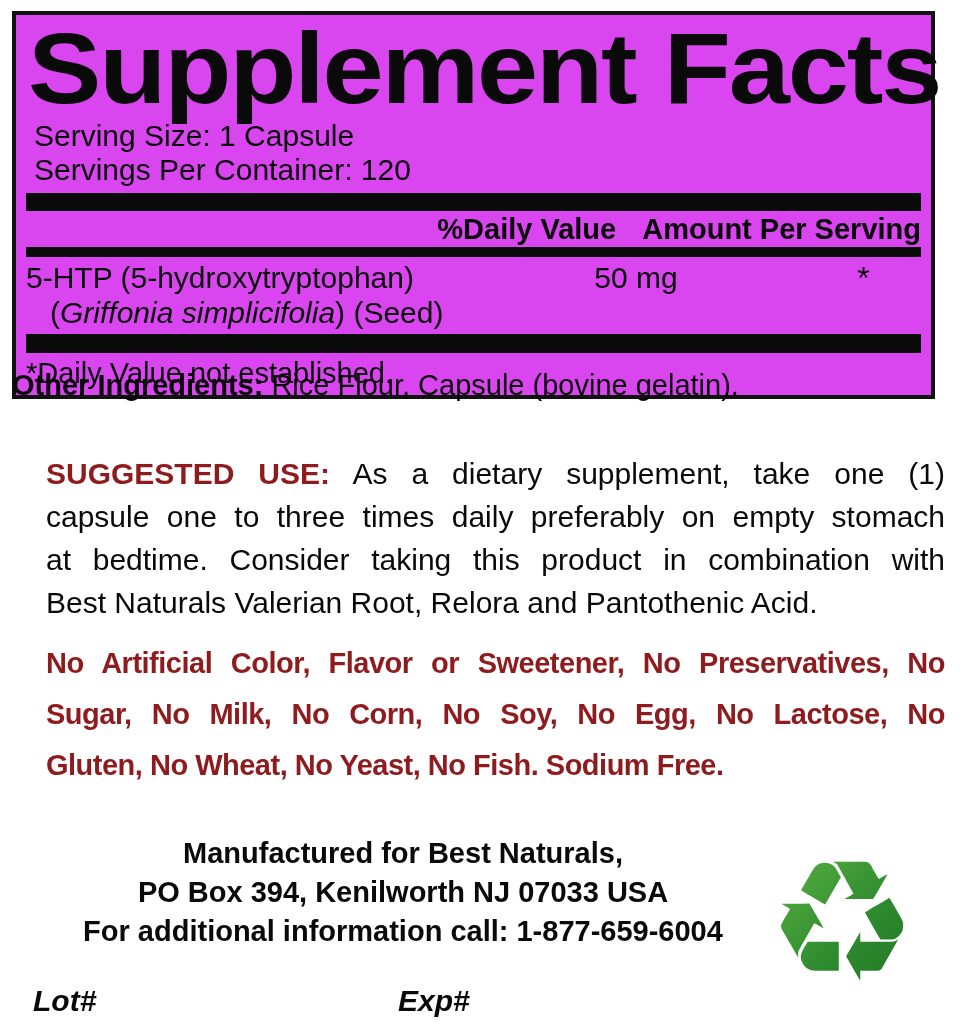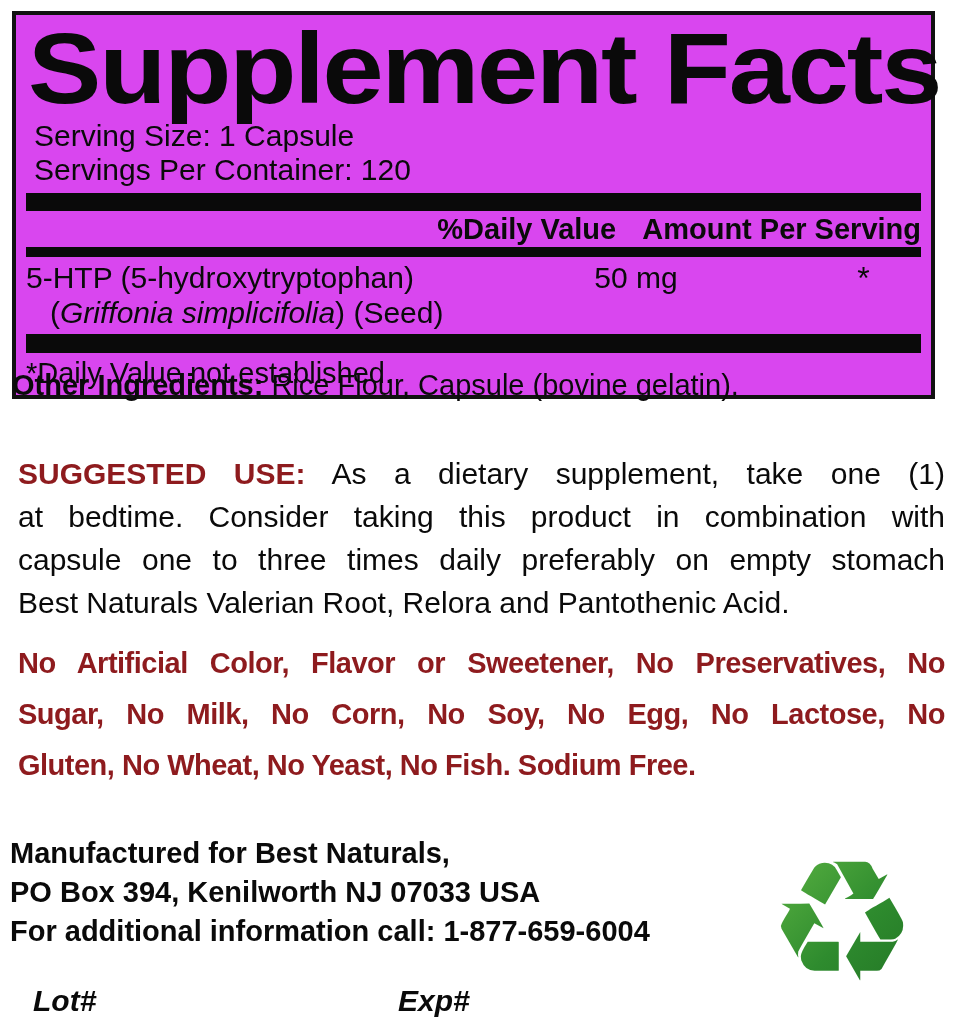--- a/index.html
+++ b/index.html
@@ -47,33 +47,33 @@
   
   .other-ing{
     position:absolute;left:12px;top:368px;width:935px;
     font-size:29px;line-height:34px;
   }
   .other-ing .b{font-weight:bold;}
   .suggested{
     position:absolute;left:18px;top:452px;width:927px;
     font-size:30px;line-height:43px;
   }
-  .jline{text-align:justify;text-align-last:justify;}
+  .jline{text-align:justify;text-align-last:justify;margin-left:28px;}
   .jline.last{text-align:left;text-align-last:left;}
   .red-label{font-weight:bold;color:#8E1B1E;}
   .claims{
     position:absolute;left:18px;top:638px;width:927px;
     font-size:29px;line-height:51px;
     font-weight:bold;
     color:#8E1B1E;letter-spacing:-.5px;
   }
   
   .footer{
     position:absolute;left:10px;top:834px;width:786px;
-    font-weight:bold;
+    text-align:center;font-weight:bold;
     font-size:29px;line-height:39px;
   }
   .lot-exp{
     position:absolute;left:0;top:984px;width:963px;height:40px;
     font-weight:bold;font-size:30px;font-style:italic;
   }
   .lot{position:absolute;left:33px;top:0;}
   .exp{position:absolute;left:398px;top:0;}
   .recycle{
     position:absolute;left:744px;top:824px;
@@ -114,22 +114,22 @@
 
     <div class="bar thick2"></div>
 
     <div class="footnote">*Daily Value not established.</div>
   </div>
 
   <div class="other-ing"><span class="b">Other Ingredients:</span><span> Rice Flour, Capsule (bovine gelatin).</span></div>
 
   <div class="suggested">
     <div class="jline"><span class="red-label">SUGGESTED USE:</span><span> As a dietary supplement, take one (1)</span></div>
+    <div class="jline">capsule one to three times daily preferably on empty stomach</div>
     <div class="jline">at bedtime. Consider taking this product in combination with</div>
-    <div class="jline">capsule one to three times daily preferably on empty stomach</div>
     <div class="jline last">Best Naturals Valerian Root, Relora and Pantothenic Acid.</div>
   </div>
 
   <div class="claims">
     <div class="jline">No Artificial Color, Flavor or Sweetener, No Preservatives, No</div>
     <div class="jline">Sugar, No Milk, No Corn, No Soy, No Egg, No Lactose, No</div>
     <div class="jline last">Gluten, No Wheat, No Yeast, No Fish. Sodium Free.</div>
   </div>
 
   <div class="footer">

